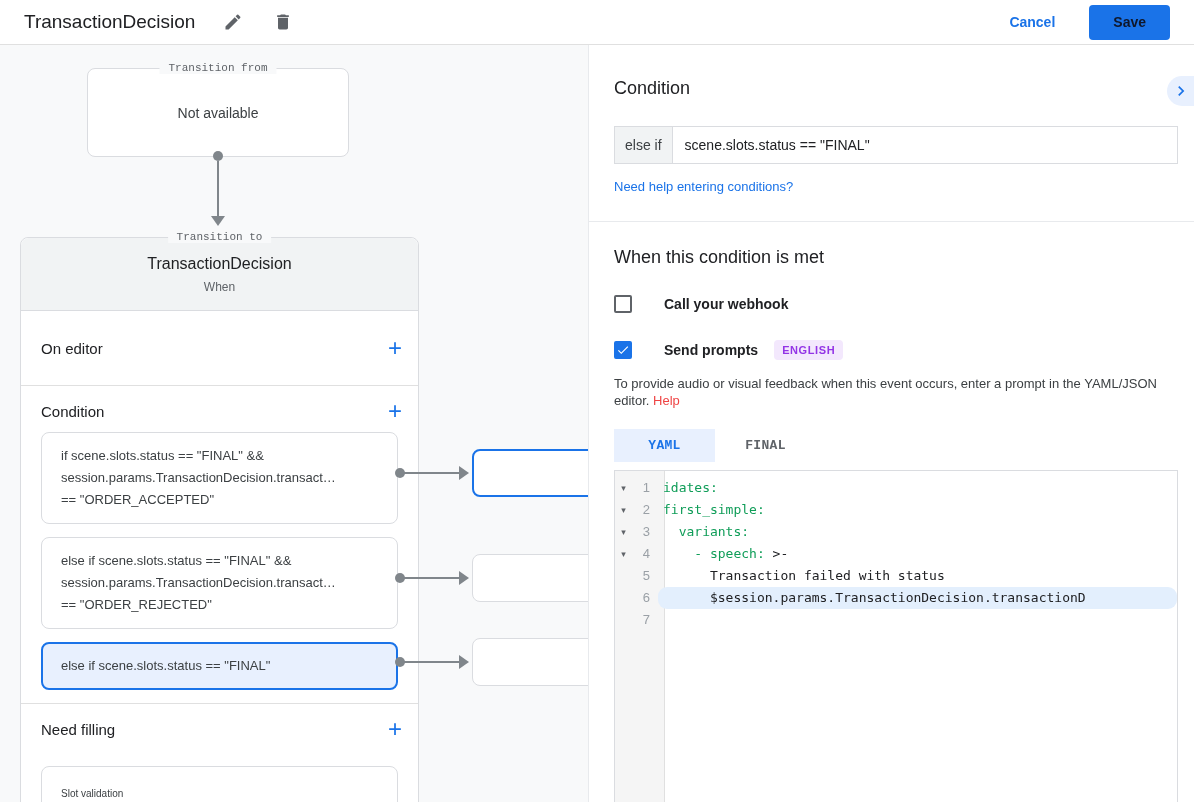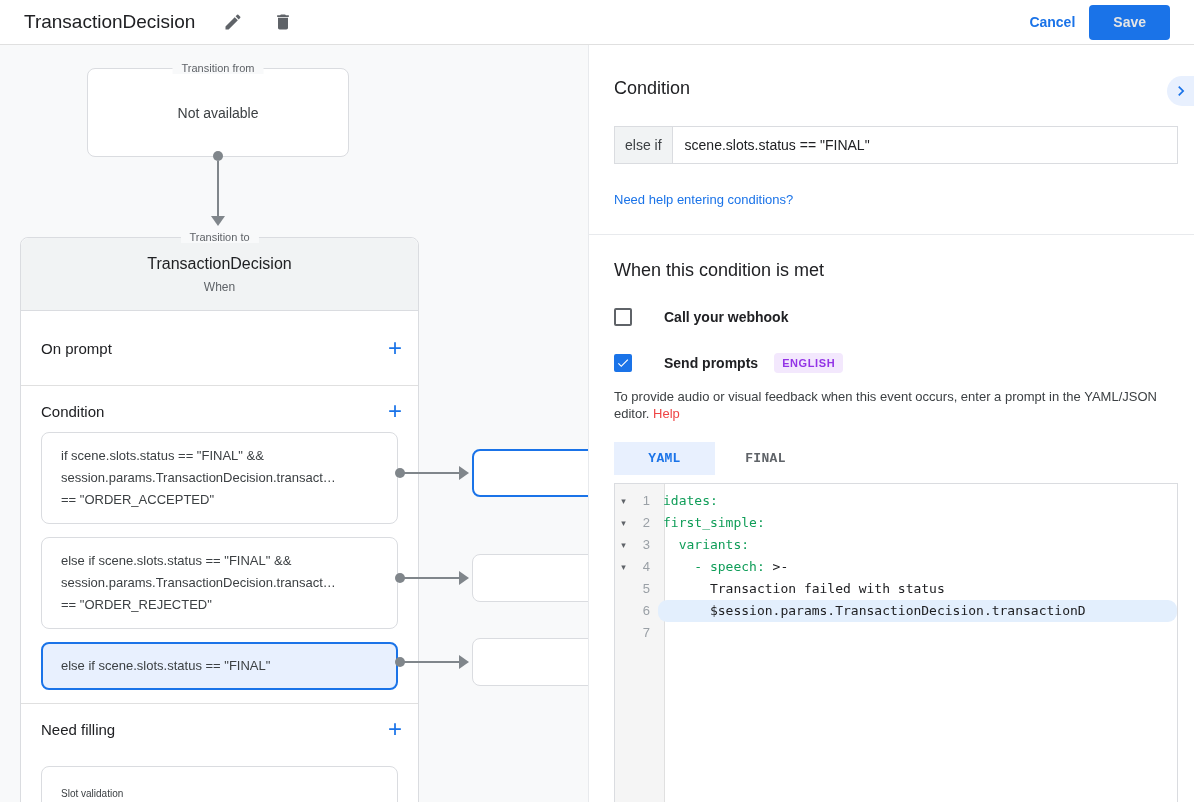--- a/index.html
+++ b/index.html
@@ -9,32 +9,32 @@
 
   
   .topbar { position:absolute; top:0; left:0; right:0; height:45px; background:#fff;
     border-bottom:1px solid #e0e0e0; display:flex; align-items:center;
     justify-content:space-between; padding:0 24px; z-index:40; }
   .topbar-left { display:flex; align-items:center; gap:26px; }
   .page-title { font-size:19px; font-weight:400; color:#202124; }
   .icon-btn { background:none; border:none; cursor:pointer; width:24px; height:24px;
     display:flex; align-items:center; justify-content:center; }
   .icon-btn svg { fill:#5f6368; }
-  .topbar-right { display:flex; align-items:center; gap:14px; }
+  .topbar-right { display:flex; align-items:center; gap:34px; }
   .text-btn { background:none; border:none; color:#1a73e8; font-size:14px; font-weight:700;
     font-family:"Liberation Sans",sans-serif; cursor:pointer; }
-  .primary-btn { background:#1a73e8; color:#e5e5e5; border:none; border-radius:4px;
+  .primary-btn { background:#1a73e8; color:#0f172a; border:none; border-radius:4px;
     height:35px; padding:0 24px; font-size:14px; font-weight:700;
     font-family:"Liberation Sans",sans-serif; cursor:pointer; }
 
   
   .flow { position:absolute; top:45px; left:0; width:588px; bottom:0;
     background:#f8f9fa; z-index:1; }
   .legend { position:absolute; top:-7px; left:50%; transform:translateX(-50%);
-    background:#f8f9fa; padding:0 9px; font-size:11px; color:#5f6368; white-space:nowrap; }
+    background:#f8f9fa; padding:0 9px; font-size:11px; color:#5f6368; white-space:nowrap;font-family:Liberation Mono, monospace; }
   .tfrom { position:absolute; left:87px; top:23px; width:262px; height:89px;
     background:#fff; border:1px solid #dadce0; border-radius:8px;
     display:flex; align-items:center; justify-content:center; }
   .tfrom-text { font-size:14px; color:#3c4043; }
   .node-dot { position:absolute; left:50%; bottom:-5px; transform:translateX(-50%);
     width:10px; height:10px; border-radius:50%; background:#80868b; }
   .varrow-line { position:absolute; left:217px; top:116px; width:2px; height:56px; background:#80868b; }
   .varrow-head { position:absolute; left:211px; top:171px; width:0; height:0;
     border-left:7px solid transparent; border-right:7px solid transparent;
     border-top:10px solid #80868b; }
@@ -76,21 +76,21 @@
   .collapse-btn { position:absolute; top:31px; right:0; width:27px; height:30px;
     background:#e8f0fe; border:none; border-radius:15px 0 0 15px; cursor:pointer;
     display:flex; align-items:center; justify-content:center; }
   .collapse-btn svg { fill:#1a73e8; }
   .cond-input { margin-top:27px; display:flex; align-items:stretch; height:38px;
     border:1px solid #dadce0; background:#fff; }
   .cond-prefix { background:#f1f3f4; border-right:1px solid #dadce0; padding:0 10px;
     font-size:14px; color:#3c4043; display:flex; align-items:center; }
   .cond-value { flex:1; border:none; outline:none; padding:0 12px; font-size:14px;
     color:#202124; font-family:"Liberation Sans",sans-serif; background:#fff; }
-  .help-link { display:inline-block; margin-top:28px; font-size:13px; color:#1a73e8;
+  .help-link { display:inline-block; margin-top:15px; font-size:13px; color:#1a73e8;
     text-decoration:none; cursor:pointer; }
   .full-divider { border:none; border-top:1px solid #e8eaed; margin:26px -16px 0 -25px; }
   .h-when { margin-top:25px; }
   .check-row { display:flex; align-items:center; margin-top:27px; }
   .checkbox { width:18px; height:18px; border:2px solid #5f6368; border-radius:2px;
     background:#fff; display:inline-flex; align-items:center; justify-content:center;
     cursor:pointer; flex:none; }
   .checkbox.checked { background:#1a73e8; border-color:#1a73e8; }
   .check-label { margin-left:32px; font-size:14px; font-weight:700; color:#202124; }
   .badge { margin-left:16px; background:#f3e8fd; color:#9334e6; font-size:11px;
@@ -155,21 +155,21 @@
     <div class="varrow-head"></div>
 
     <div class="tto">
       <span class="legend">Transition to</span>
       <div class="tto-header">
         <div class="tto-title">TransactionDecision</div>
         <div class="tto-sub">When</div>
       </div>
 
       <div class="tto-row">
-        <span>On prompt</span>
+        <span>On editor</span>
         <button class="plus-btn">+</button>
       </div>
 
       <div class="section-head">
         <span>Condition</span>
         <button class="plus-btn">+</button>
       </div>
       <div id="condition-cards">
           <div class="cond-card">if scene.slots.status == "FINAL" &amp;&amp;
 session.params.TransactionDecision.transact…

